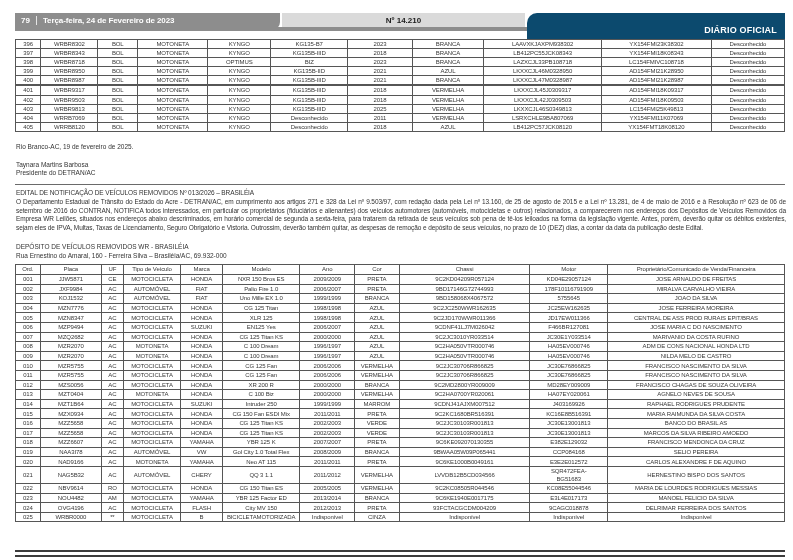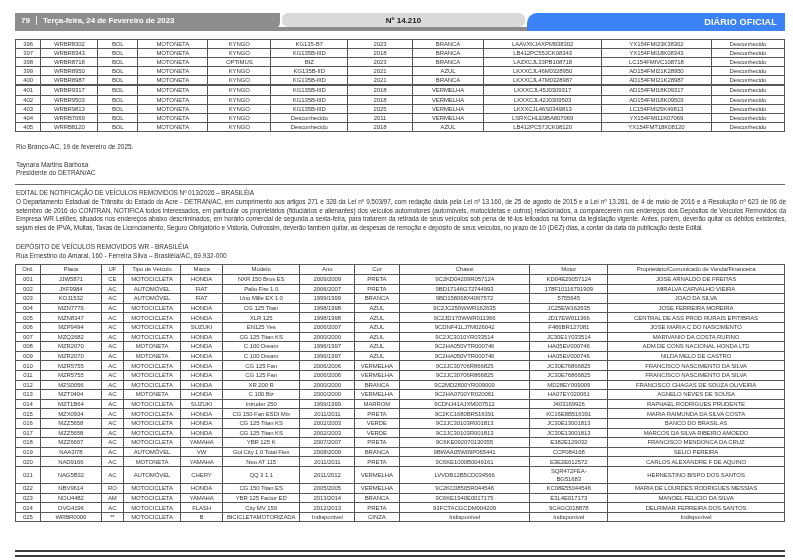--- a/index.html
+++ b/index.html
@@ -16,24 +16,24 @@
   .tab { position:absolute; display:flex; align-items:center; font-weight:bold; }
   .tab-left {
     left:0; top:0; width:265px; height:18px; background:#8d8d8d;
     border-bottom-right-radius:9px; color:#ffffff; font-size:8px;
   }
   .pgnum { padding:0 6px 3px 6px; }
   .mh-sep { width:1px; height:9px; background:#e6e6e6; margin-right:6px; margin-bottom:3px; }
   .mh-date { padding-bottom:3px; letter-spacing:-0.1px; }
   .tab-center {
     left:267px; top:0; width:243px; height:14px; background:#dadada;
-    color:#1c1c1c; font-size:8px; justify-content:center;border-radius:6px;
+    color:#1c1c1c; font-size:8px; justify-content:center;
   }
   .tab-right {
-    left:512px; top:0; width:258px; height:18px; background:#3b82f6;
+    left:512px; top:0; width:258px; height:34px; background:#0c4a6e;
     border-top-left-radius:10px; color:#ffffff; font-size:9px;
     justify-content:flex-end; padding-right:8px; letter-spacing:0.2px;
   }
 
   
   table.tbl { border-collapse:collapse; table-layout:fixed; width:770px; background:#fff; }
   .tbl td, .tbl th {
     border:1px solid #565656; font-size:6px; font-weight:normal;
     line-height:1.35; text-align:center; vertical-align:middle;
     padding:0 1px; overflow:hidden; white-space:pre-line;

